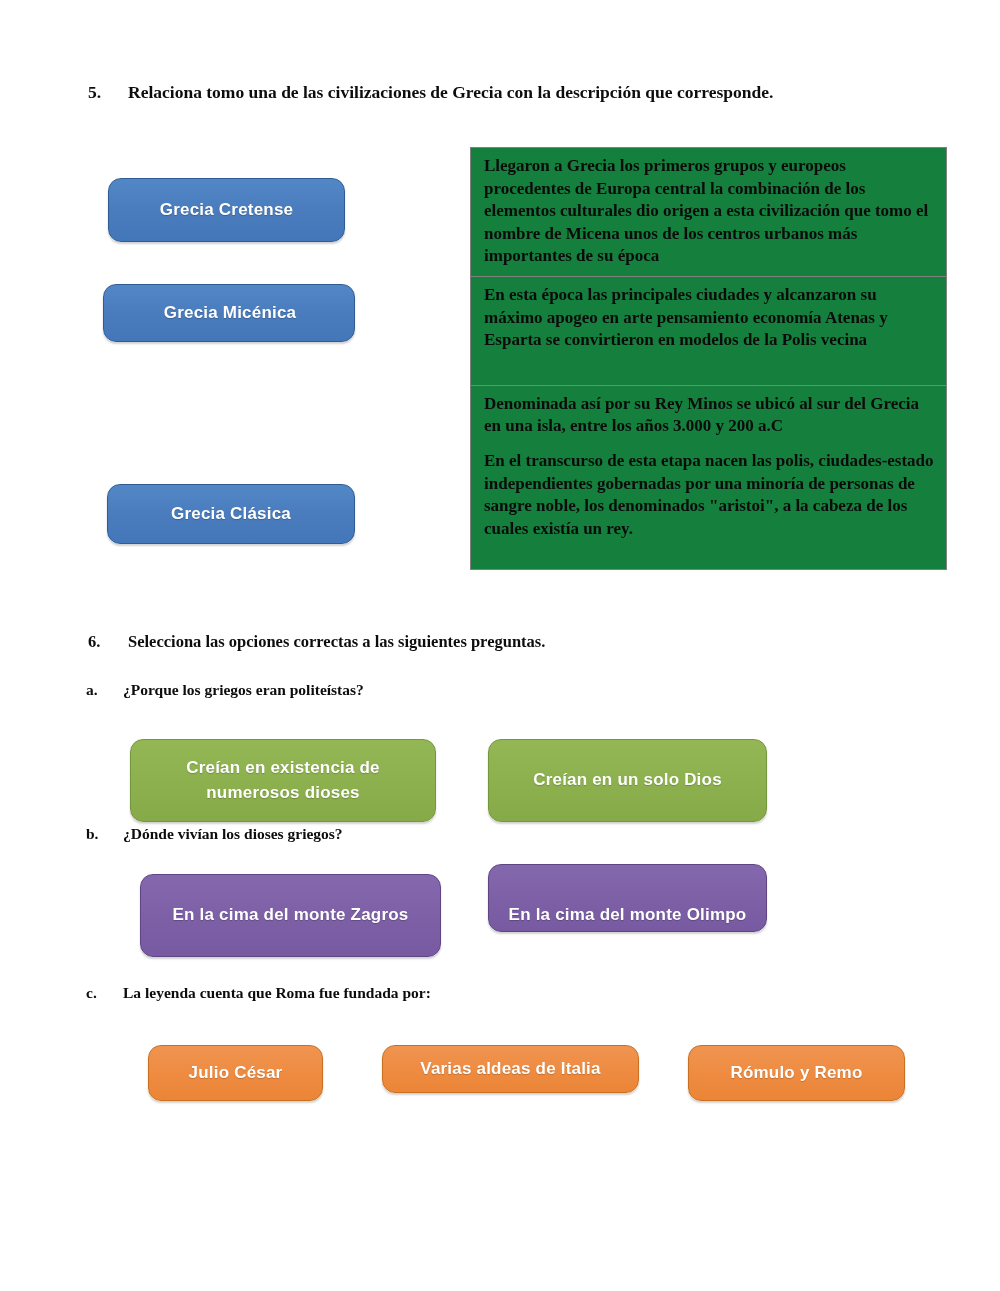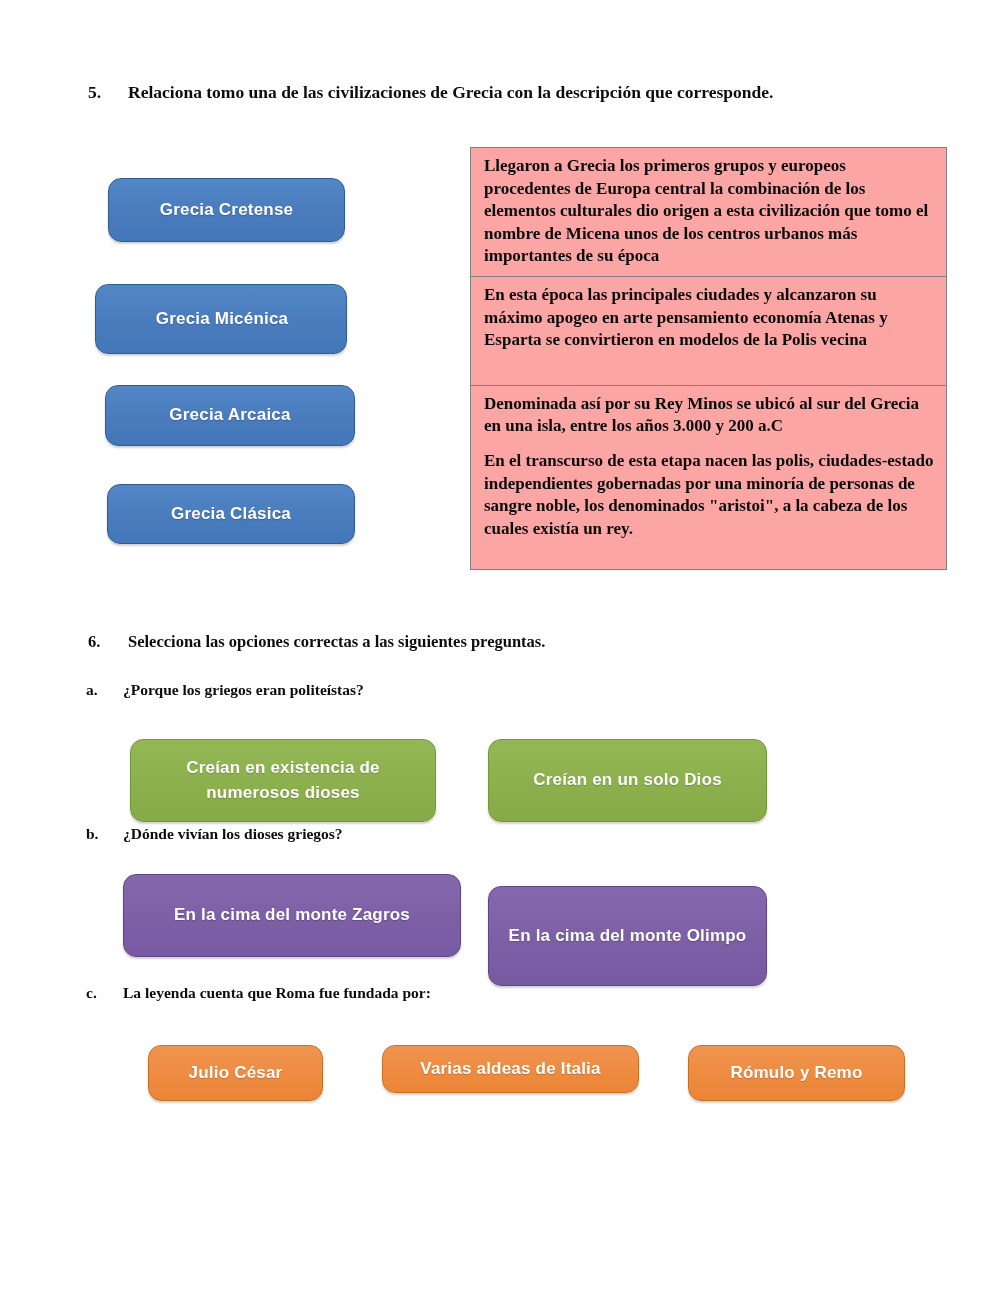--- a/index.html
+++ b/index.html
@@ -111,21 +111,21 @@
     text-shadow: 0 1px 1px rgba(0,0,0,0.20);
   }
 
   
   #desc-panel {
     position: absolute;
     left: 470px;
     top: 147px;
     width: 477px;
     box-sizing: border-box;
-    background: #fca5a5;
+    background: #15803d;
     border: 1.4px solid #808080;
   }
   .desc-cell {
     box-sizing: border-box;
     padding: 7px 11px 8px 13px;
     font-family: "Liberation Serif", serif;
     font-weight: bold;
     font-size: 17px;
     line-height: 1.33;
     color: #0b0b0b;
@@ -151,25 +151,22 @@
 <div class="page">
 
   <div class="q-line" id="q5">
     <span class="q-num">5.</span>
     <span class="q-text">Relaciona tomo una de las  civilizaciones de Grecia con la descripción que corresponde.</span>
   </div>
 
   <div class="chip chip-blue" style="left:108px; top:170px; width:237px; height:64px;">
     <span>Grecia Cretense</span>
   </div>
-  <div class="chip chip-blue" style="left:95px; top:276px; width:252px; height:70px;padding-left:12px;">
+  <div class="chip chip-blue" style="left:103px; top:276px; width:252px; height:58px;padding-left:12px;">
     <span>Grecia Micénica</span>
-  </div>
-  <div class="chip chip-blue" style="left:105px; top:377px; width:250px; height:61px;">
-    <span>Grecia Arcaica</span>
   </div>
   <div class="chip chip-blue" style="left:107px; top:476px; width:248px; height:60px;">
     <span>Grecia Clásica</span>
   </div>
 
   <div id="desc-panel">
     <div class="desc-cell" id="desc-cell-1">
       <p>Llegaron a Grecia los primeros grupos y europeos procedentes de Europa central la combinación de los elementos culturales dio origen a esta civilización que tomo el nombre  de  Micena unos de los centros urbanos  más importantes de su época</p>
     </div>
     <div class="desc-cell" id="desc-cell-2">
@@ -194,24 +191,24 @@
     <span>Creían en existencia de numerosos dioses</span>
   </div>
   <div class="chip chip-green" style="left:488px; top:731px; width:279px; height:83px;">
     <span>Creían en un solo Dios</span>
   </div>
 
   <div class="sub-line" id="qb">
     <span class="sub-num">b.</span>
     <span class="q-text">¿Dónde vivían los dioses griegos?</span>
   </div>
-  <div class="chip chip-purple" style="left:123px; top:866px; width:338px; height:83px;">
+  <div class="chip chip-purple" style="left:140px; top:866px; width:301px; height:83px;">
     <span>En la cima del monte Zagros</span>
   </div>
-  <div class="chip chip-purple" style="left:488px; top:878px; width:279px; height:100px;">
+  <div class="chip chip-purple" style="left:488px; top:856px; width:279px; height:68px;align-items:flex-end;">
     <span>En la cima del monte Olimpo</span>
   </div>
 
   <div class="sub-line" id="qc">
     <span class="sub-num">c.</span>
     <span class="q-text">La leyenda cuenta que Roma fue fundada por:</span>
   </div>
   <div class="chip chip-orange" style="left:148px; top:1037px; width:175px; height:56px;">
     <span>Julio César</span>
   </div>

